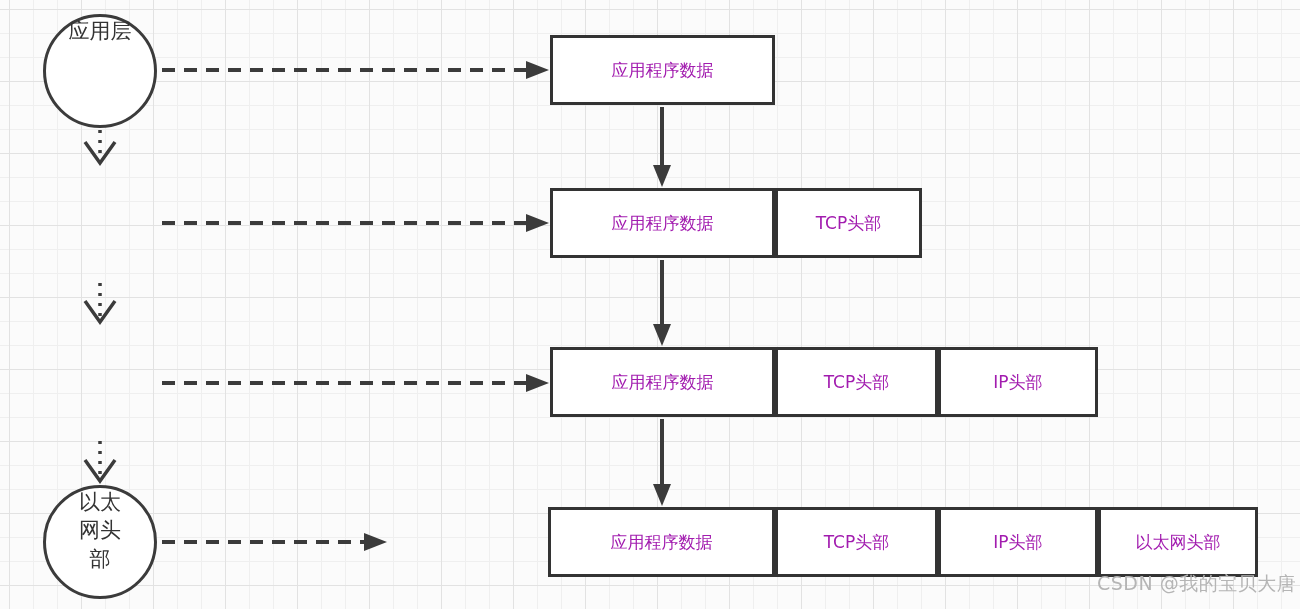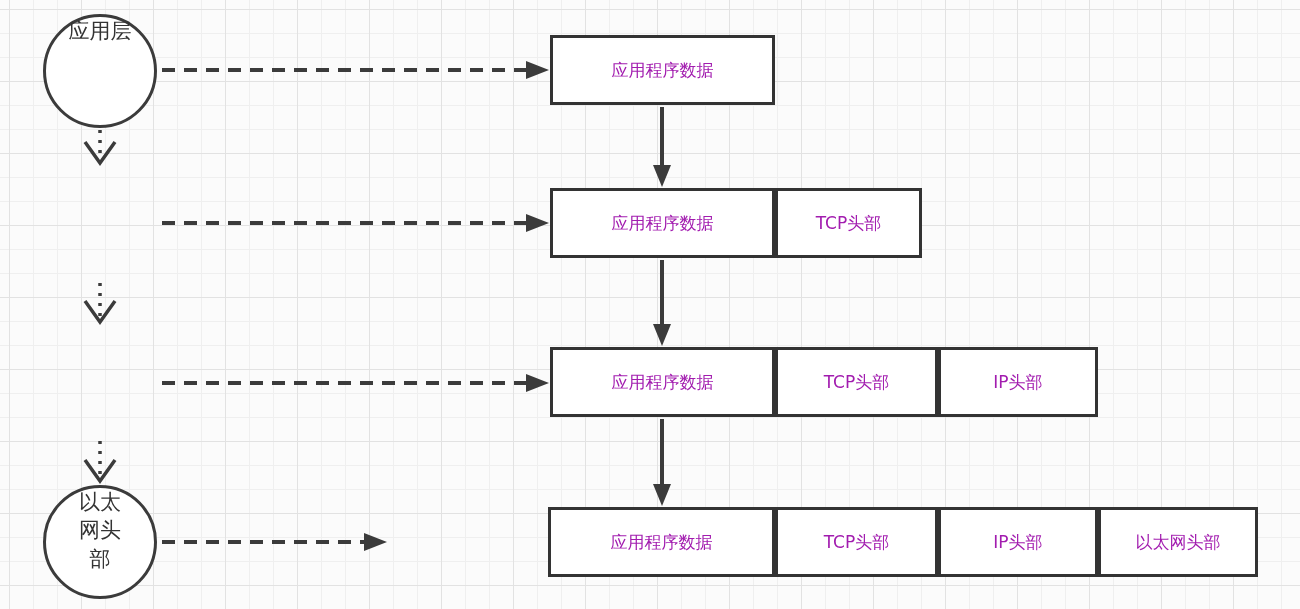--- a/index.html
+++ b/index.html
@@ -152,14 +152,15 @@
   <div class="seg" style="left:775px; top:507px; width:163px;">
     <span>TCP头部</span>
   </div>
   <div class="seg" style="left:938px; top:507px; width:160px;">
     <span>IP头部</span>
   </div>
   <div class="seg" style="left:1098px; top:507px; width:160px;">
     <span>以太网头部</span>
   </div>
 
+  <div class="watermark">CSDN @我的宝贝大唐</div>
 
 </div>
 
 </body></html>

